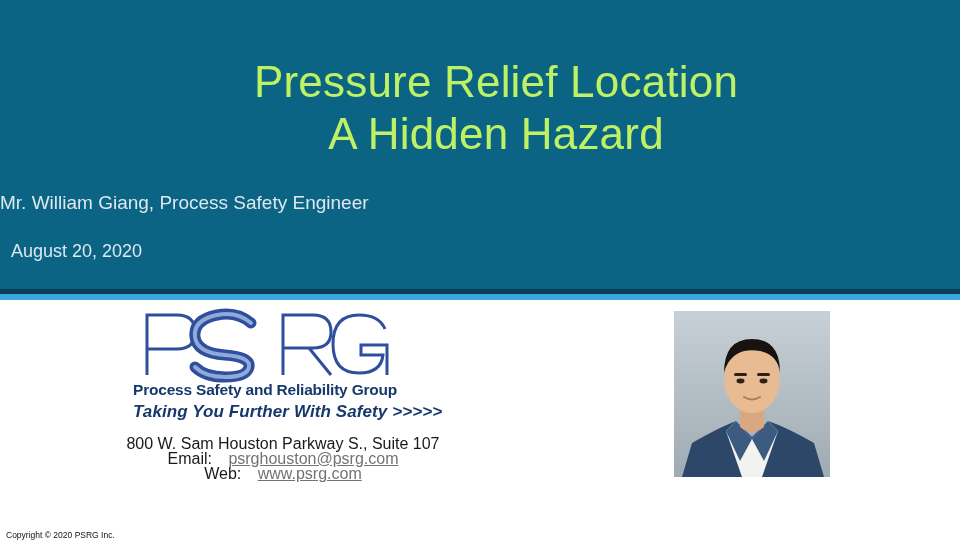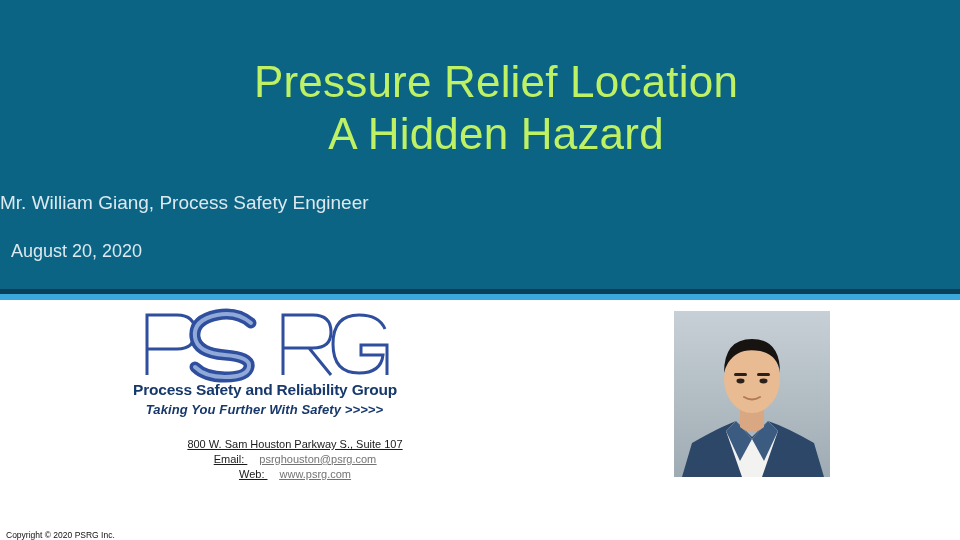--- a/index.html
+++ b/index.html
@@ -107,37 +107,36 @@
     letter-spacing: -0.2px;
     white-space: nowrap;
   }
   .logo-tag2 {
     position: absolute;
     left: 0;
     top: 97px;
     width: 263px;
     text-align: center;
     color: #16386b;
-    font-size: 13px;
+    font-size: 17px;
     font-weight: bold;
     font-style: italic;
     letter-spacing: 0.1px;
     white-space: nowrap;
   }
   
   .address {
     position: absolute;
-    left: 60px;
+    left: 48px;
     top: 437px;
     width: 470px;
     text-align: center;
     color: #1a1a1a;
-    font-size: 11px;
+    font-size: 16px;
     line-height: 14.8px;
-    text-decoration: underline;
   }
   .address a, .link {
     color: #737373;
     text-decoration: underline;
     padding-left: 12px;
   }
   
   .photo {
     position: absolute;
     left: 674px;

